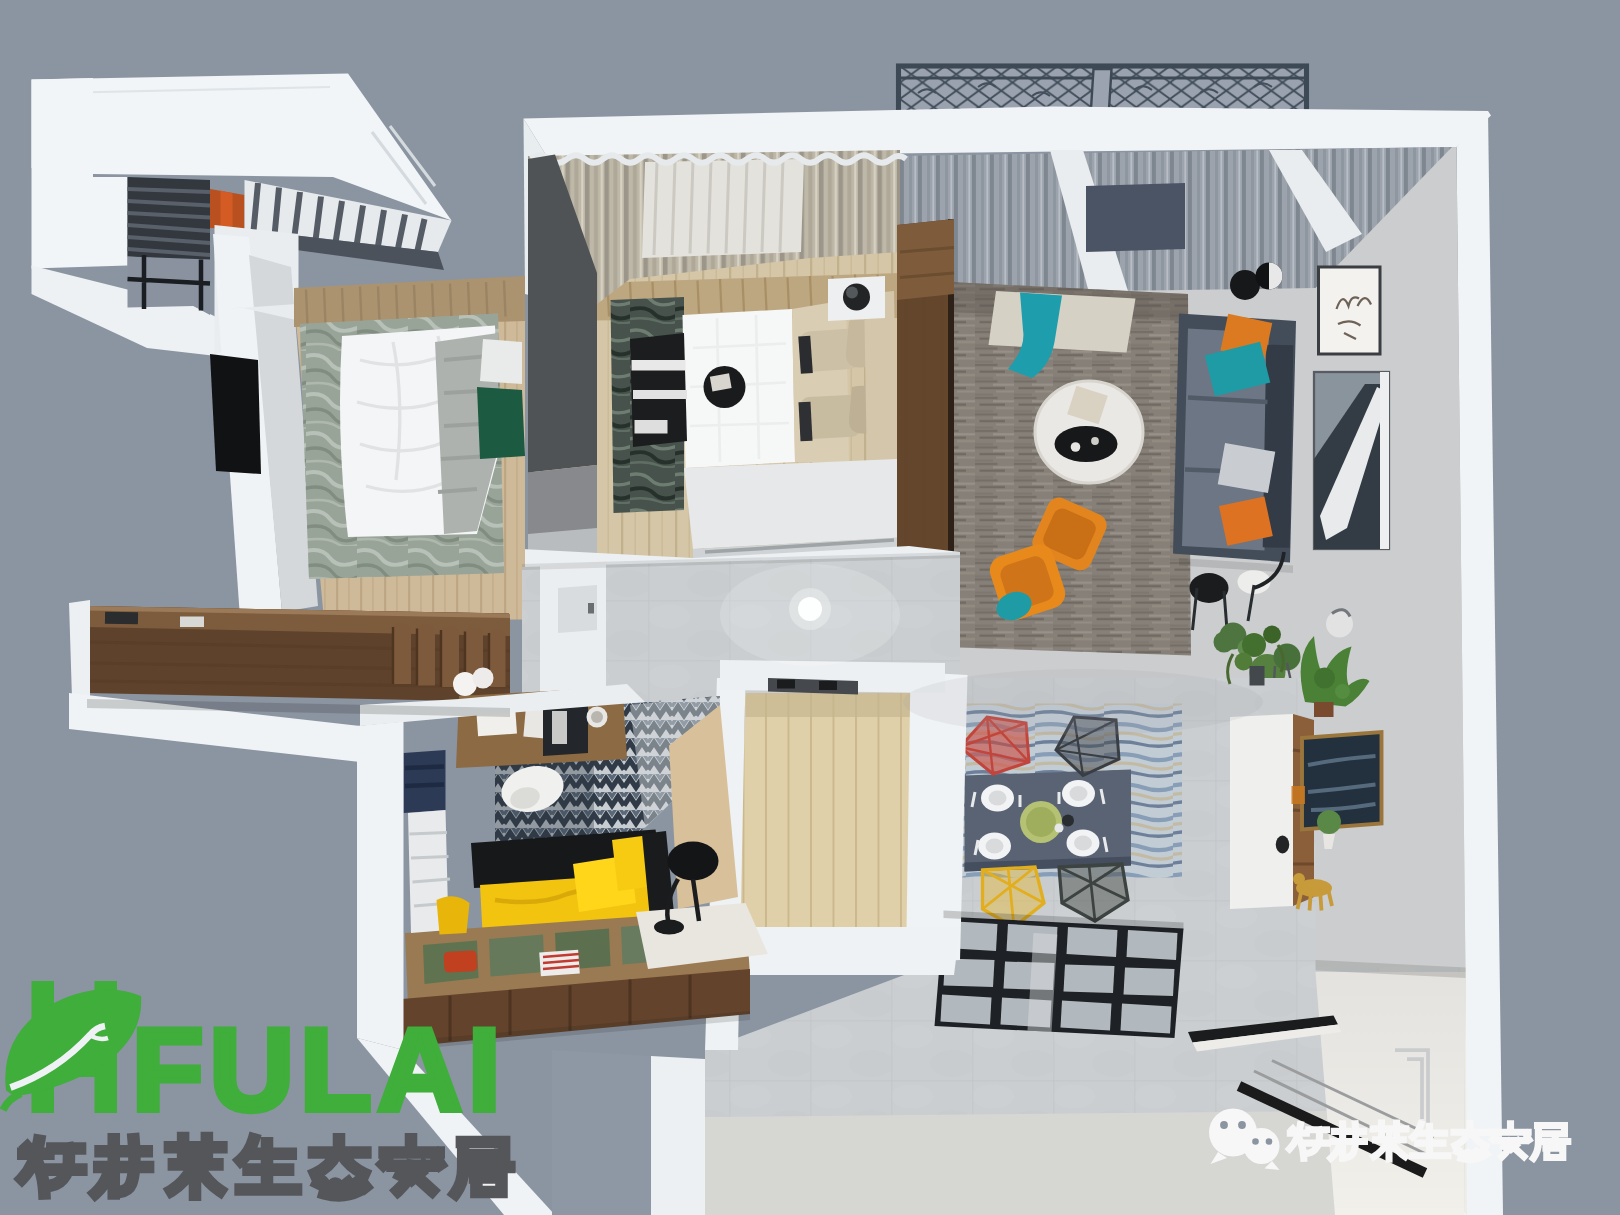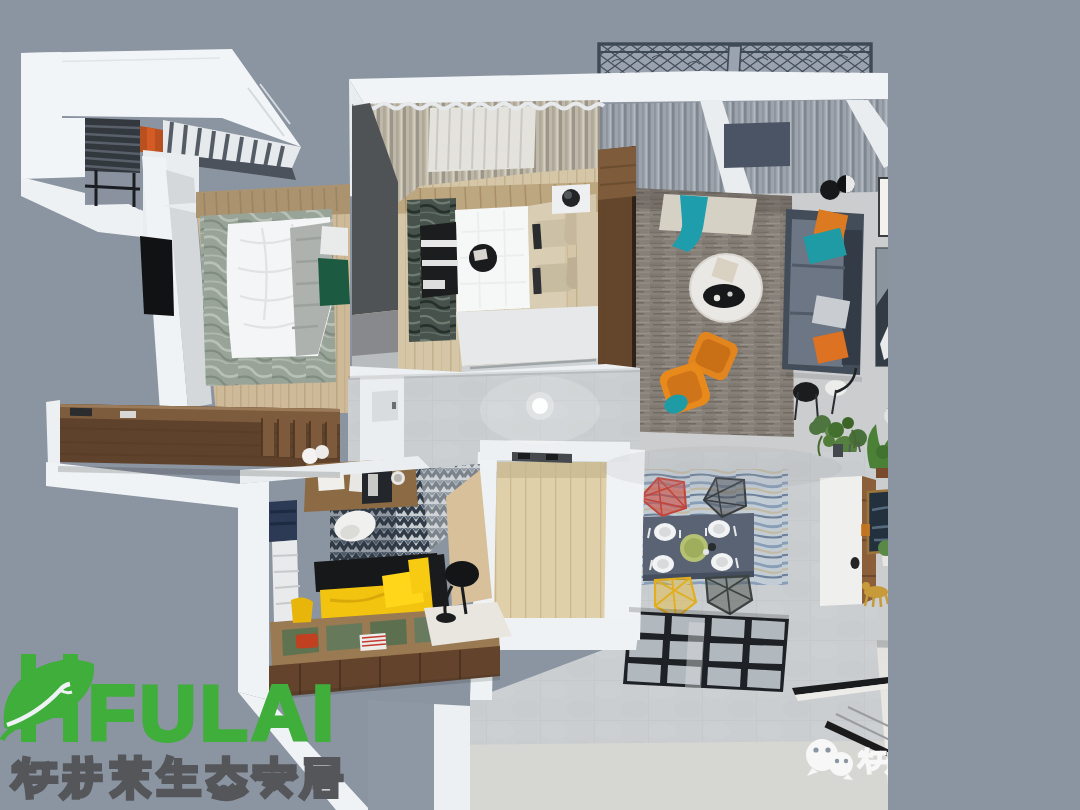--- a/index.html
+++ b/index.html
@@ -1,16 +1,16 @@
 <!DOCTYPE html>
 <html><head>
 <meta charset="utf-8">
 <style>
 html,body{margin:0;padding:0;background:#8B94A1;}
-#stage{position:relative;width:888px;height:810px;overflow:hidden;font-family:"Liberation Sans",sans-serif;}
+#stage{position:relative;width:1080px;height:810px;overflow:hidden;font-family:"Liberation Sans",sans-serif;}
 svg{display:block}
 </style>
 </head>
 <body>
 <div id="stage">
 <svg width="1080" height="810" viewBox="0 0 1080 810">
 <defs>
 <linearGradient id="rwall" x1="0" y1="0" x2="0" y2="1">
  <stop offset="0" stop-color="#97999C"></stop>
           <stop offset="0.55" stop-color="#C2C2C1"></stop>

